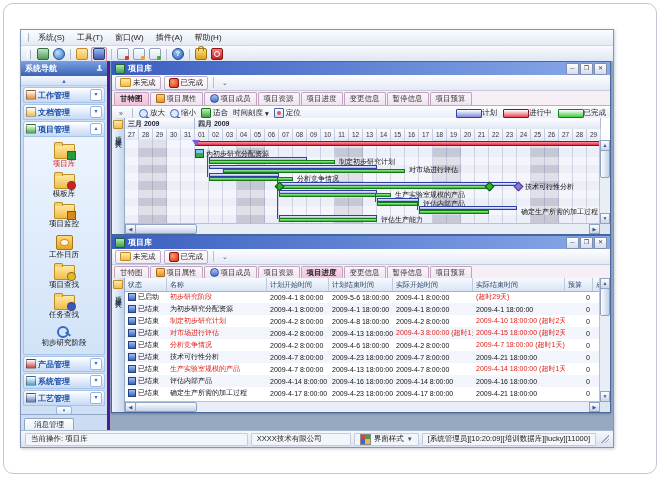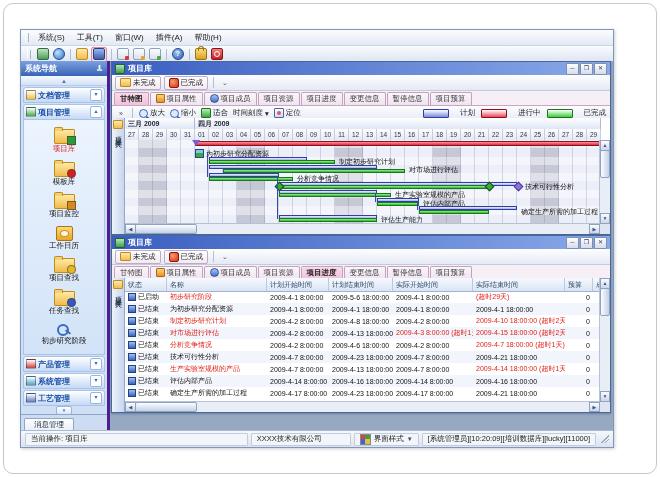--- a/index.html
+++ b/index.html
@@ -92,21 +92,21 @@
   .tico.people{background:linear-gradient(#a8c8f8,#4870c8);border:1px solid #2c4e96;border-radius:50%}
   
   .gtoolbar{height:14px;background:linear-gradient(#fcfdff,#e7ebf6);border-bottom:1px solid #c2cade;display:flex;align-items:center;gap:4px;padding:0 4px;font-size:7.5px;color:#222}
   .gtool{display:flex;align-items:center;gap:2px;cursor:pointer}
   .mag{width:7px;height:7px;border:1.5px solid #3a62b4;border-radius:50%;position:relative;background:#dce9ff}
   .mag::after{content:"";position:absolute;right:-3px;bottom:-2px;width:4px;height:1.5px;background:#3a62b4;transform:rotate(35deg)}
   .fit{width:8px;height:8px;background:linear-gradient(#b8f0b8,#3aa83a);border:1px solid #227022;border-radius:1px}
   .loc{width:8px;height:8px;background:linear-gradient(#fff,#d0d8ec);border:1px solid #4a62a8;border-radius:1px;position:relative}
   .loc::after{content:"";position:absolute;inset:2px;background:#e05858;border-radius:50%}
   .legend{margin-left:auto;display:flex;align-items:center;gap:6px}
-  .lg{display:flex;align-items:center;gap:11px}
+  .lg{display:flex;align-items:center;gap:0}
   .lgbar{width:24px;height:7px;border:1px solid #3c4474;border-radius:1px}
   
   .winbody{position:absolute;left:0;right:0;bottom:0;display:flex}
   #win1 .winbody{top:56px}
   #win2 .winbody{top:42px}
   .sidetab{width:12px;background:linear-gradient(90deg,#eef3fc,#c6d6ee);border-right:1px solid #96a8c8;
       display:flex;flex-direction:column;align-items:center;gap:2px;padding-top:2px;color:#234;flex:none}
   .sidetab .vtext{writing-mode:vertical-rl;font-size:7px;letter-spacing:1px;line-height:10px}
   .sidetab .sticon{width:8px;height:7px;background:linear-gradient(#ffe9a6,#f2bd4e);border:1px solid #c08a22;border-radius:1px;flex:none}
   
@@ -220,20 +220,25 @@
     <div class="sidebar">
       <div class="side-title">
         <span>系统导航</span>
         <svg class="pin" viewBox="0 0 8 8">
             <rect x="3" y="0" width="2" height="5" fill="#fff"></rect>
             <rect x="1" y="5" width="6" height="1.5" fill="#fff"></rect>
           </svg>
       </div>
       <div class="side-collapse">▲</div>
       <div id="sidebar-groups" style="flex:1;display:flex;flex-direction:column;overflow:hidden">
+          <div class="group-h">
+            <span class="gicon" style="background: linear-gradient(rgb(255, 255, 255), rgb(224, 136, 48)); border: 1px solid rgba(0, 0, 0, 0.35);"></span>
+            <span>工作管理</span>
+            <span class="gbtn">▾</span>
+          </div>
           <div class="group-h">
             <span class="gicon" style="background: linear-gradient(rgb(255, 255, 255), rgb(240, 192, 64)); border: 1px solid rgba(0, 0, 0, 0.35);"></span>
             <span>文档管理</span>
             <span class="gbtn">▾</span>
           </div>
           <div class="group-h">
             <span class="gicon" style="background: linear-gradient(rgb(255, 255, 255), rgb(72, 168, 72)); border: 1px solid rgba(0, 0, 0, 0.35);"></span>
             <span>项目管理</span>
             <span class="gbtn">▴</span>
           </div>

